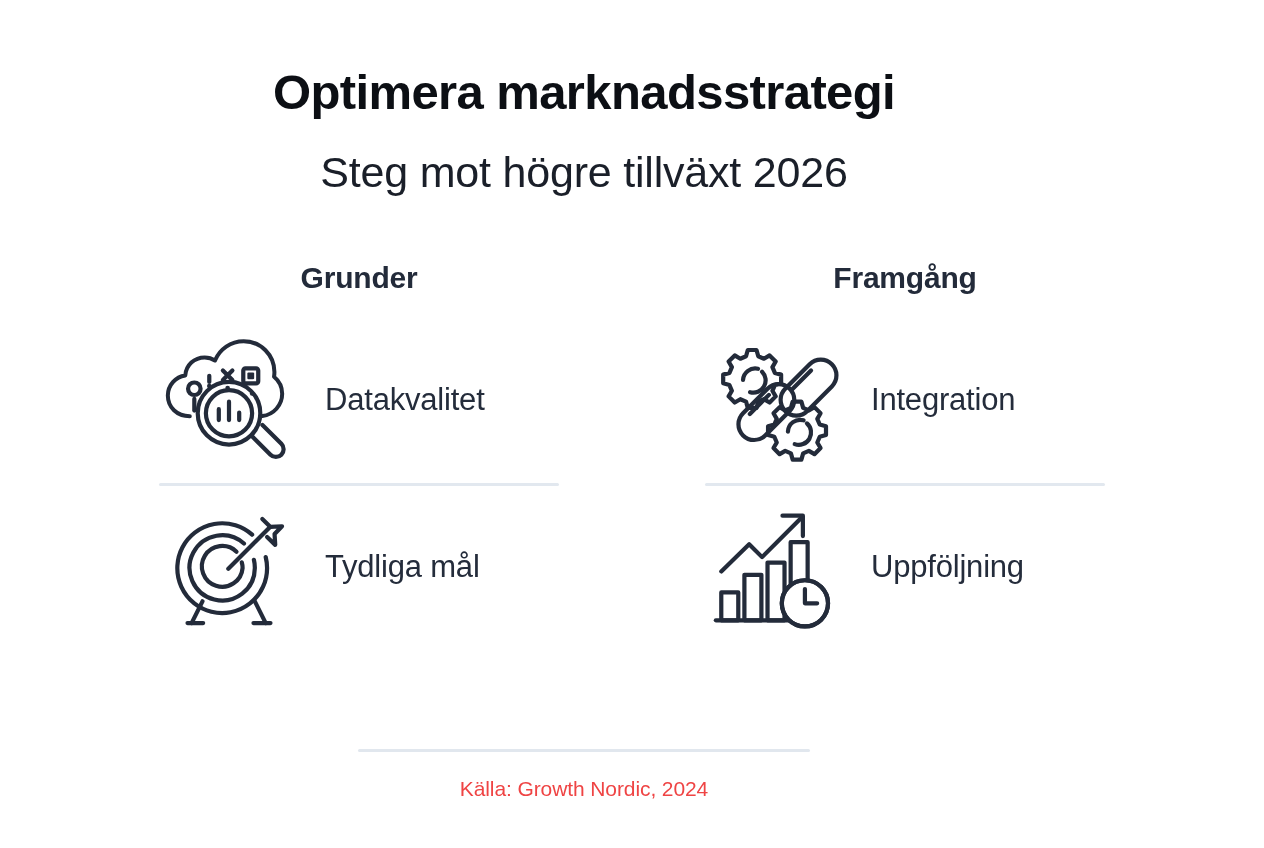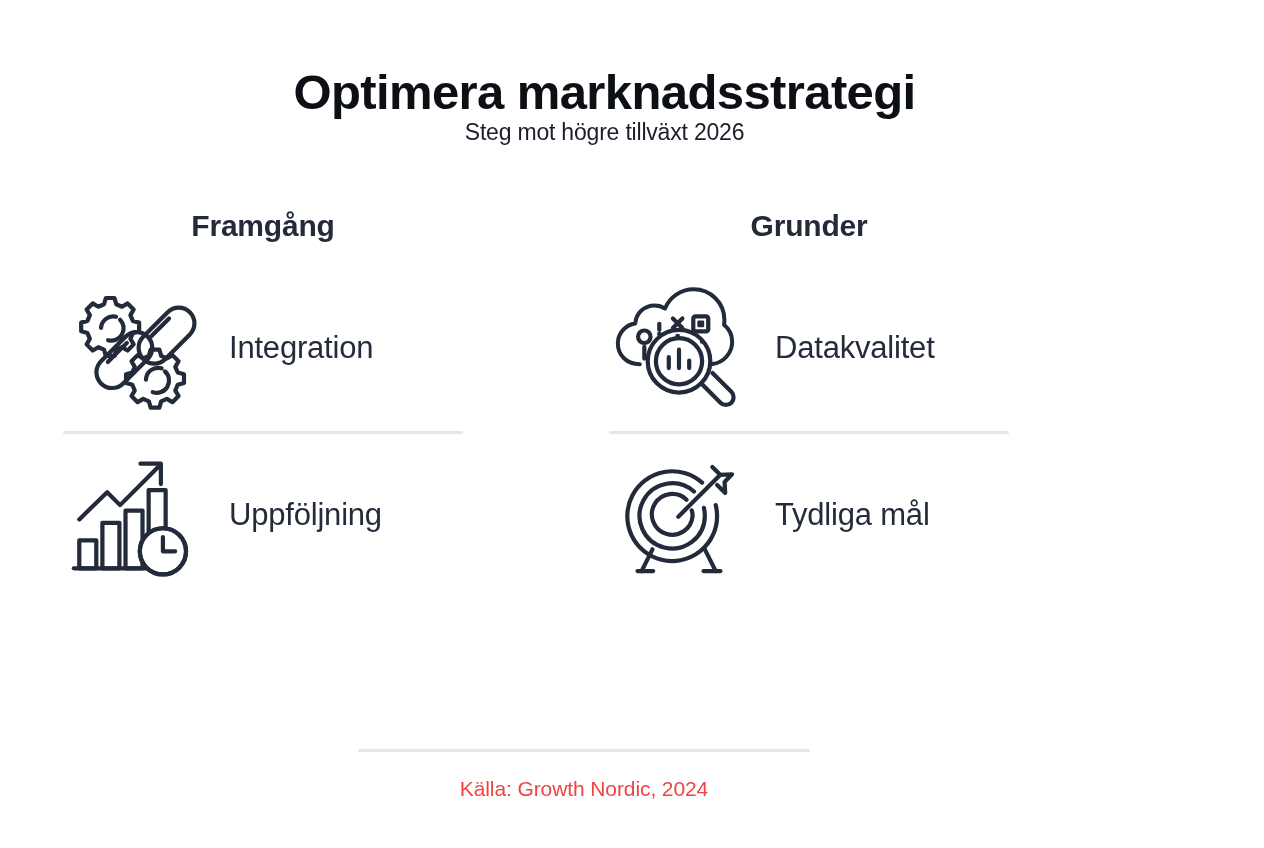--- a/index.html
+++ b/index.html
@@ -16,43 +16,42 @@
     position: relative;
   }
 
   .slide {
     width: 1168px;
     height: 848px;
     position: relative;
     box-sizing: border-box;
     display: flex;
     flex-direction: column;
-    align-items: flex-end;
-    padding-left: 41px;
+    align-items: flex-start;
   }
 
   
   .header {
     width: 100%;
     text-align: center;
     margin-top: 66px;
   }
   .title {
     font-size: 49px;
     font-weight: bold;
     letter-spacing: -0.6px;
     color: #0c0f14;
     line-height: 1.08;
     margin: 0;
   }
   .subtitle {
-    font-size: 23px;
+    font-size: 43px;
     font-weight: normal;
     color: #1a1f29;
-    margin: 0 0 0 0;
+    margin: 28px 0 0 0;
     line-height: 1.2;
     letter-spacing: -0.2px;
   }
 
   
   .columns {
     margin-top: 62px;
     width: 1264px;
     display: flex;
     justify-content: center;
@@ -133,68 +132,20 @@
 <body>
 
 <div class="slide">
 
   <div class="header">
     <h1 class="title">Optimera marknadsstrategi</h1>
     <p class="subtitle">Steg mot högre tillväxt 2026</p>
   </div>
 
   <div class="columns">
-
-    <div class="column">
-      <div class="col-head">Framgång</div>
-
-      <div class="item">
-        <div class="item-icon">
-          <svg viewBox="0 0 100 100" fill="none" stroke="#232b3a" stroke-width="3.1" stroke-linecap="round" stroke-linejoin="round">
-
-            <path d="M30 12.5 l6.4 0 1.3 4.6 4.2 1.8 4.1 -2.4 4.5 4.5 -2.4 4.1 1.8 4.2 4.6 1.3 0 6.4 -4.6 1.3 -1.8 4.2 2.4 4.1 -4.5 4.5 -4.1 -2.4 -4.2 1.8 -1.3 4.6 -6.4 0 -1.3 -4.6 -4.2 -1.8 -4.1 2.4 -4.5 -4.5 2.4 -4.1 -1.8 -4.2 -4.6 -1.3 0 -6.4 4.6 -1.3 1.8 -4.2 -2.4 -4.1 4.5 -4.5 4.1 2.4 4.2 -1.8 z"></path>
-            <path d="M26.5 34.5 a9 9 0 0 1 11 -8.2 M40.5 28.5 a9 9 0 0 1 -8.8 15"></path>
-
-            <path d="M63 50.5 l6.4 0 1.3 4.6 4.2 1.8 4.1 -2.4 4.5 4.5 -2.4 4.1 1.8 4.2 4.6 1.3 0 6.4 -4.6 1.3 -1.8 4.2 2.4 4.1 -4.5 4.5 -4.1 -2.4 -4.2 1.8 -1.3 4.6 -6.4 0 -1.3 -4.6 -4.2 -1.8 -4.1 2.4 -4.5 -4.5 2.4 -4.1 -1.8 -4.2 -4.6 -1.3 0 -6.4 4.6 -1.3 1.8 -4.2 -2.4 -4.1 4.5 -4.5 4.1 2.4 4.2 -1.8 z"></path>
-            <path d="M59.5 72.5 a9 9 0 0 1 11.5 -8.3 M73.5 66.5 a9 9 0 0 1 -9 15.2"></path>
-
-            <path d="M57.5 41 L75.5 23 a11.5 11.5 0 0 1 16.3 16.3 L73.8 57.3 a11.5 11.5 0 0 1 -16.3 -16.3 z"></path>
-            <path d="M62.5 41.5 L76.5 27.5"></path>
-
-            <path d="M26.5 59 L44.5 41 a11.5 11.5 0 0 1 16.3 16.3 L42.8 75.3 a11.5 11.5 0 0 1 -16.3 -16.3 z"></path>
-            <path d="M31.5 59.5 L45.5 45.5"></path>
-          </svg>
-        </div>
-        <div class="item-label">Integration</div>
-      </div>
-
-      <div class="row-divider"></div>
-
-      <div class="item">
-        <div class="item-icon">
-          <svg viewBox="0 0 100 100" fill="none" stroke="#232b3a" stroke-width="3.1" stroke-linecap="round" stroke-linejoin="round">
-
-            <path d="M6.5 88.5 L80 88.5"></path>
-
-            <rect x="10.5" y="68" width="12.5" height="20.5"></rect>
-            <rect x="27.5" y="55" width="12.5" height="33.5"></rect>
-            <rect x="44.5" y="46" width="12.5" height="42.5"></rect>
-            <rect x="61.5" y="31" width="12.5" height="57.5"></rect>
-
-            <path d="M10.5 52.5 L31 32.5 L40.5 42 L68.5 14"></path>
-            <path d="M55.5 11.5 L70.5 11.5 L70.5 26.5"></path>
-
-            <circle cx="72" cy="76" r="17" fill="#ffffff"></circle>
-            <circle cx="72" cy="76" r="17"></circle>
-            <path d="M72 65.5 L72 76 L81 76"></path>
-          </svg>
-        </div>
-        <div class="item-label">Uppföljning</div>
-      </div>
-    </div>
 
     <div class="column">
       <div class="col-head">Grunder</div>
 
       <div class="item">
         <div class="item-icon">
           <svg viewBox="0 0 100 100" fill="none" stroke="#232b3a" stroke-width="3.1" stroke-linecap="round" stroke-linejoin="round">
             <path d="M26.5 66.5 C16.5 66.5 9.5 59.5 9.5 50.5 C9.5 42.5 15.5 36 23 35 C23.5 27 30 21 38 21 C41 21 43.8 21.9 46 23.4 C49.6 14.6 58.2 8.5 68.2 8.5 C81.4 8.5 92 19.1 92 32.3 C92 33.6 91.9 34.8 91.7 36 C95.5 39.1 98 43.9 98 49.2 C98 58.1 91.3 65.4 82.7 66.4" transform="translate(-4,-2) scale(0.95)"></path>
             <circle cx="24.5" cy="41" r="4.6"></circle>
             <path d="M24.5 48.5 L24.5 57"></path>
@@ -225,20 +176,68 @@
             <path d="M49.5 50.5 L80 20"></path>
             <path d="M74.5 14 L80.5 19.8 L89 19.3 L83.5 25 L84 33 L78 27.2"></path>
             <path d="M30.5 74.5 L22.5 90.5 M69 74.5 L77 90.5"></path>
             <path d="M19.5 90.5 L31 90.5 M68 90.5 L80.5 90.5"></path>
           </svg>
         </div>
         <div class="item-label">Tydliga mål</div>
       </div>
     </div>
 
+    <div class="column">
+      <div class="col-head">Framgång</div>
+
+      <div class="item">
+        <div class="item-icon">
+          <svg viewBox="0 0 100 100" fill="none" stroke="#232b3a" stroke-width="3.1" stroke-linecap="round" stroke-linejoin="round">
+
+            <path d="M30 12.5 l6.4 0 1.3 4.6 4.2 1.8 4.1 -2.4 4.5 4.5 -2.4 4.1 1.8 4.2 4.6 1.3 0 6.4 -4.6 1.3 -1.8 4.2 2.4 4.1 -4.5 4.5 -4.1 -2.4 -4.2 1.8 -1.3 4.6 -6.4 0 -1.3 -4.6 -4.2 -1.8 -4.1 2.4 -4.5 -4.5 2.4 -4.1 -1.8 -4.2 -4.6 -1.3 0 -6.4 4.6 -1.3 1.8 -4.2 -2.4 -4.1 4.5 -4.5 4.1 2.4 4.2 -1.8 z"></path>
+            <path d="M26.5 34.5 a9 9 0 0 1 11 -8.2 M40.5 28.5 a9 9 0 0 1 -8.8 15"></path>
+
+            <path d="M63 50.5 l6.4 0 1.3 4.6 4.2 1.8 4.1 -2.4 4.5 4.5 -2.4 4.1 1.8 4.2 4.6 1.3 0 6.4 -4.6 1.3 -1.8 4.2 2.4 4.1 -4.5 4.5 -4.1 -2.4 -4.2 1.8 -1.3 4.6 -6.4 0 -1.3 -4.6 -4.2 -1.8 -4.1 2.4 -4.5 -4.5 2.4 -4.1 -1.8 -4.2 -4.6 -1.3 0 -6.4 4.6 -1.3 1.8 -4.2 -2.4 -4.1 4.5 -4.5 4.1 2.4 4.2 -1.8 z"></path>
+            <path d="M59.5 72.5 a9 9 0 0 1 11.5 -8.3 M73.5 66.5 a9 9 0 0 1 -9 15.2"></path>
+
+            <path d="M57.5 41 L75.5 23 a11.5 11.5 0 0 1 16.3 16.3 L73.8 57.3 a11.5 11.5 0 0 1 -16.3 -16.3 z"></path>
+            <path d="M62.5 41.5 L76.5 27.5"></path>
+
+            <path d="M26.5 59 L44.5 41 a11.5 11.5 0 0 1 16.3 16.3 L42.8 75.3 a11.5 11.5 0 0 1 -16.3 -16.3 z"></path>
+            <path d="M31.5 59.5 L45.5 45.5"></path>
+          </svg>
+        </div>
+        <div class="item-label">Integration</div>
+      </div>
+
+      <div class="row-divider"></div>
+
+      <div class="item">
+        <div class="item-icon">
+          <svg viewBox="0 0 100 100" fill="none" stroke="#232b3a" stroke-width="3.1" stroke-linecap="round" stroke-linejoin="round">
+
+            <path d="M6.5 88.5 L80 88.5"></path>
+
+            <rect x="10.5" y="68" width="12.5" height="20.5"></rect>
+            <rect x="27.5" y="55" width="12.5" height="33.5"></rect>
+            <rect x="44.5" y="46" width="12.5" height="42.5"></rect>
+            <rect x="61.5" y="31" width="12.5" height="57.5"></rect>
+
+            <path d="M10.5 52.5 L31 32.5 L40.5 42 L68.5 14"></path>
+            <path d="M55.5 11.5 L70.5 11.5 L70.5 26.5"></path>
+
+            <circle cx="72" cy="76" r="17" fill="#ffffff"></circle>
+            <circle cx="72" cy="76" r="17"></circle>
+            <path d="M72 65.5 L72 76 L81 76"></path>
+          </svg>
+        </div>
+        <div class="item-label">Uppföljning</div>
+      </div>
+    </div>
+
   </div>
 
   <div class="footer">
     <div class="footer-divider"></div>
     <div class="footer-text">Källa: Growth Nordic, 2024</div>
   </div>
 
 </div>
 
 </body></html>

